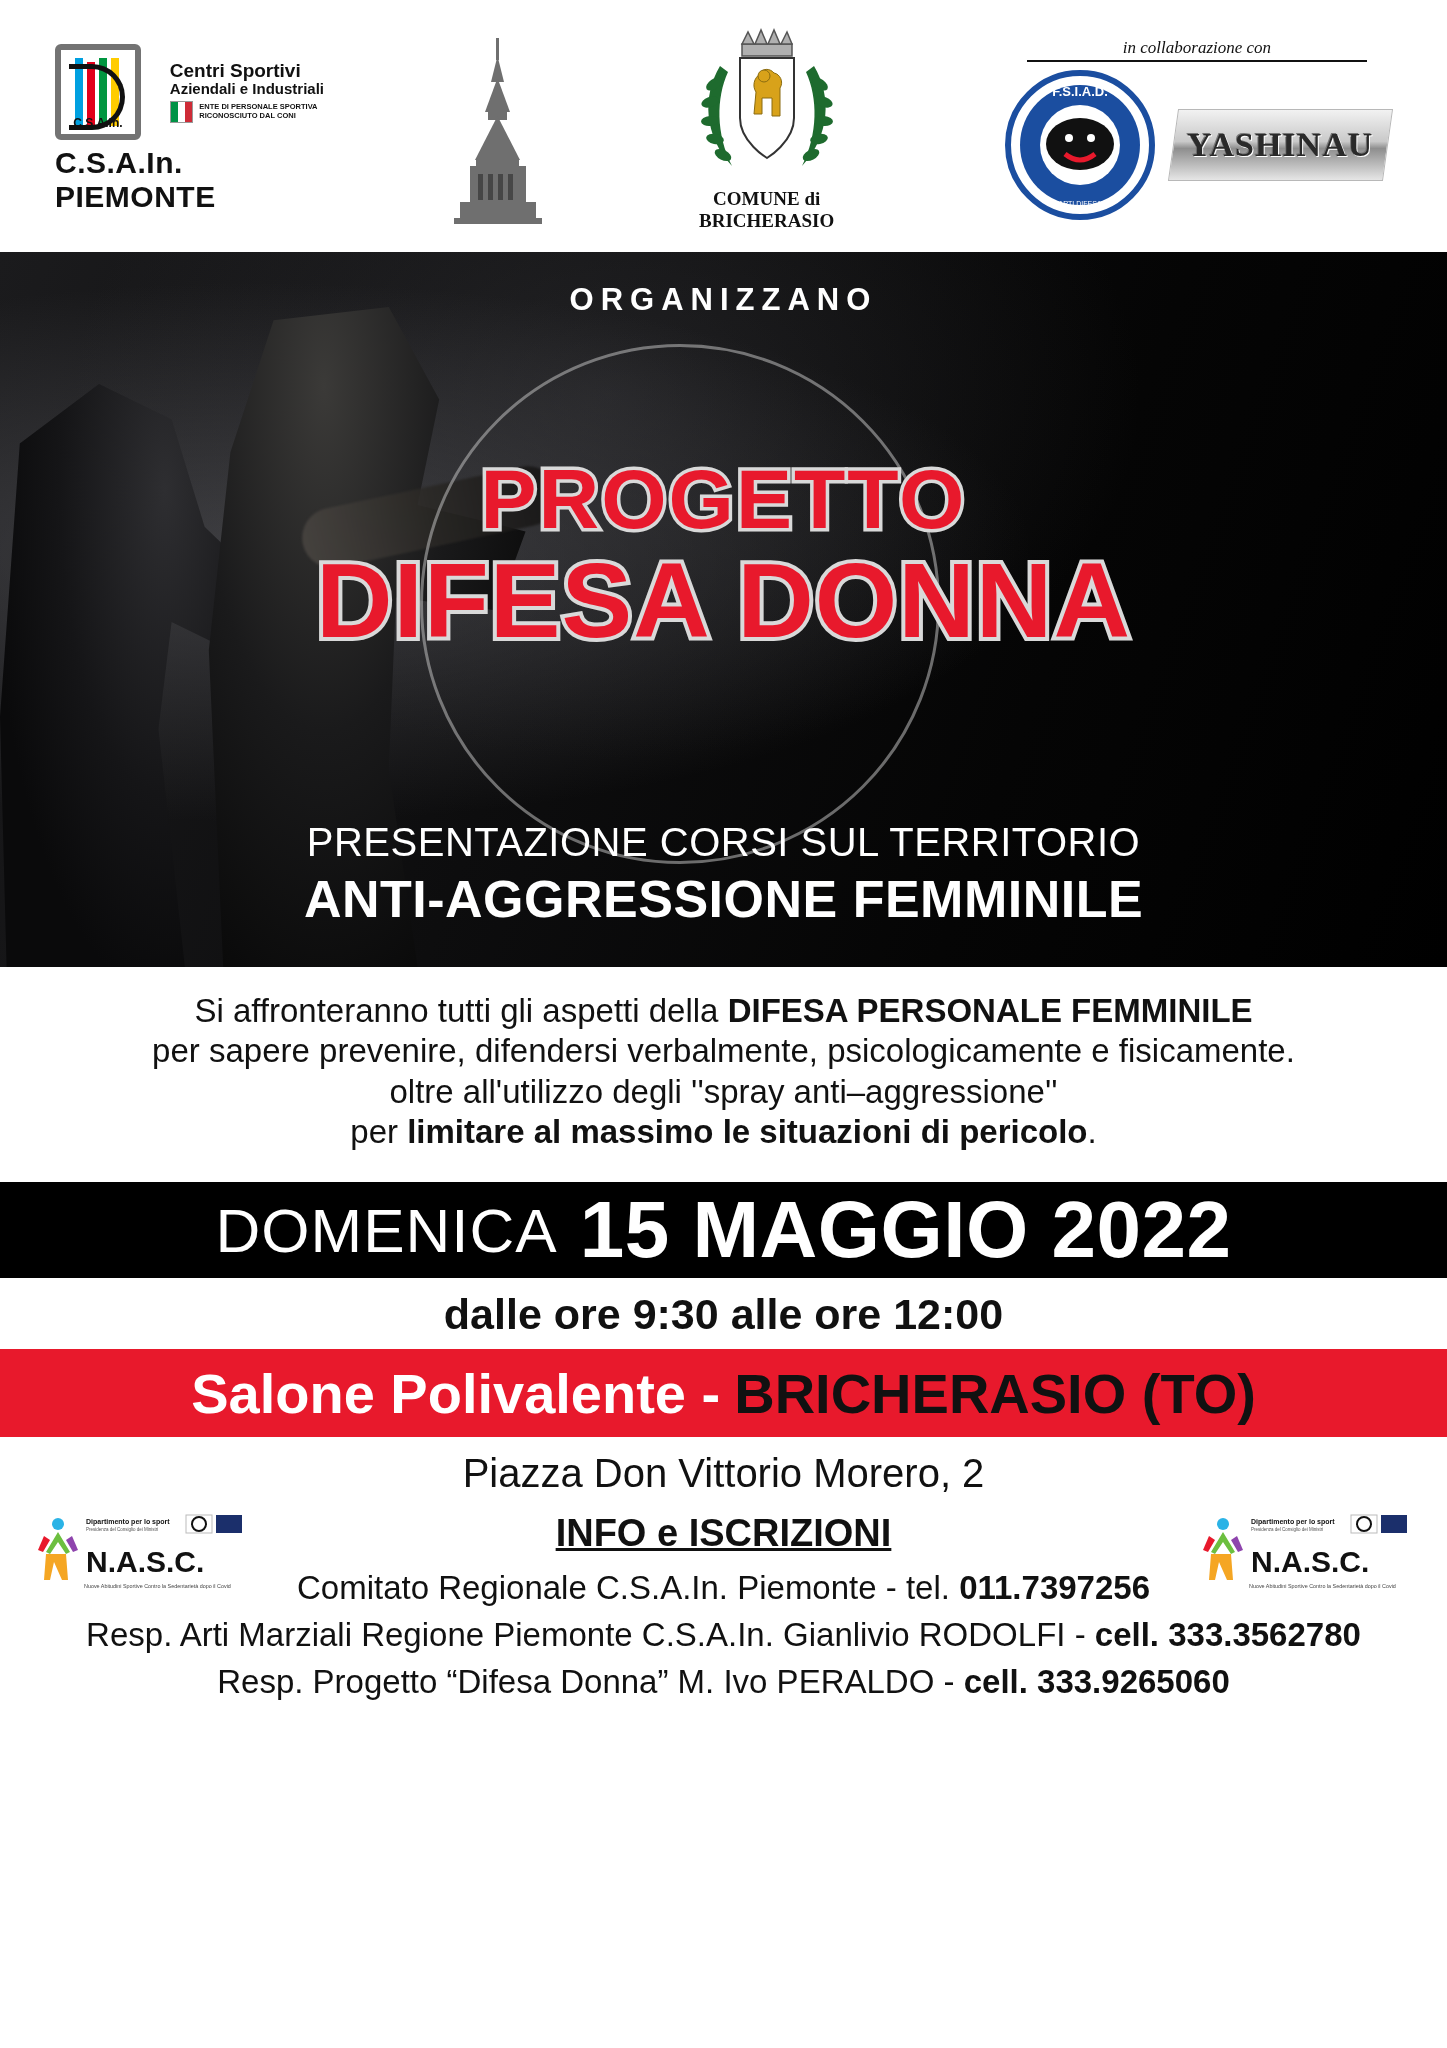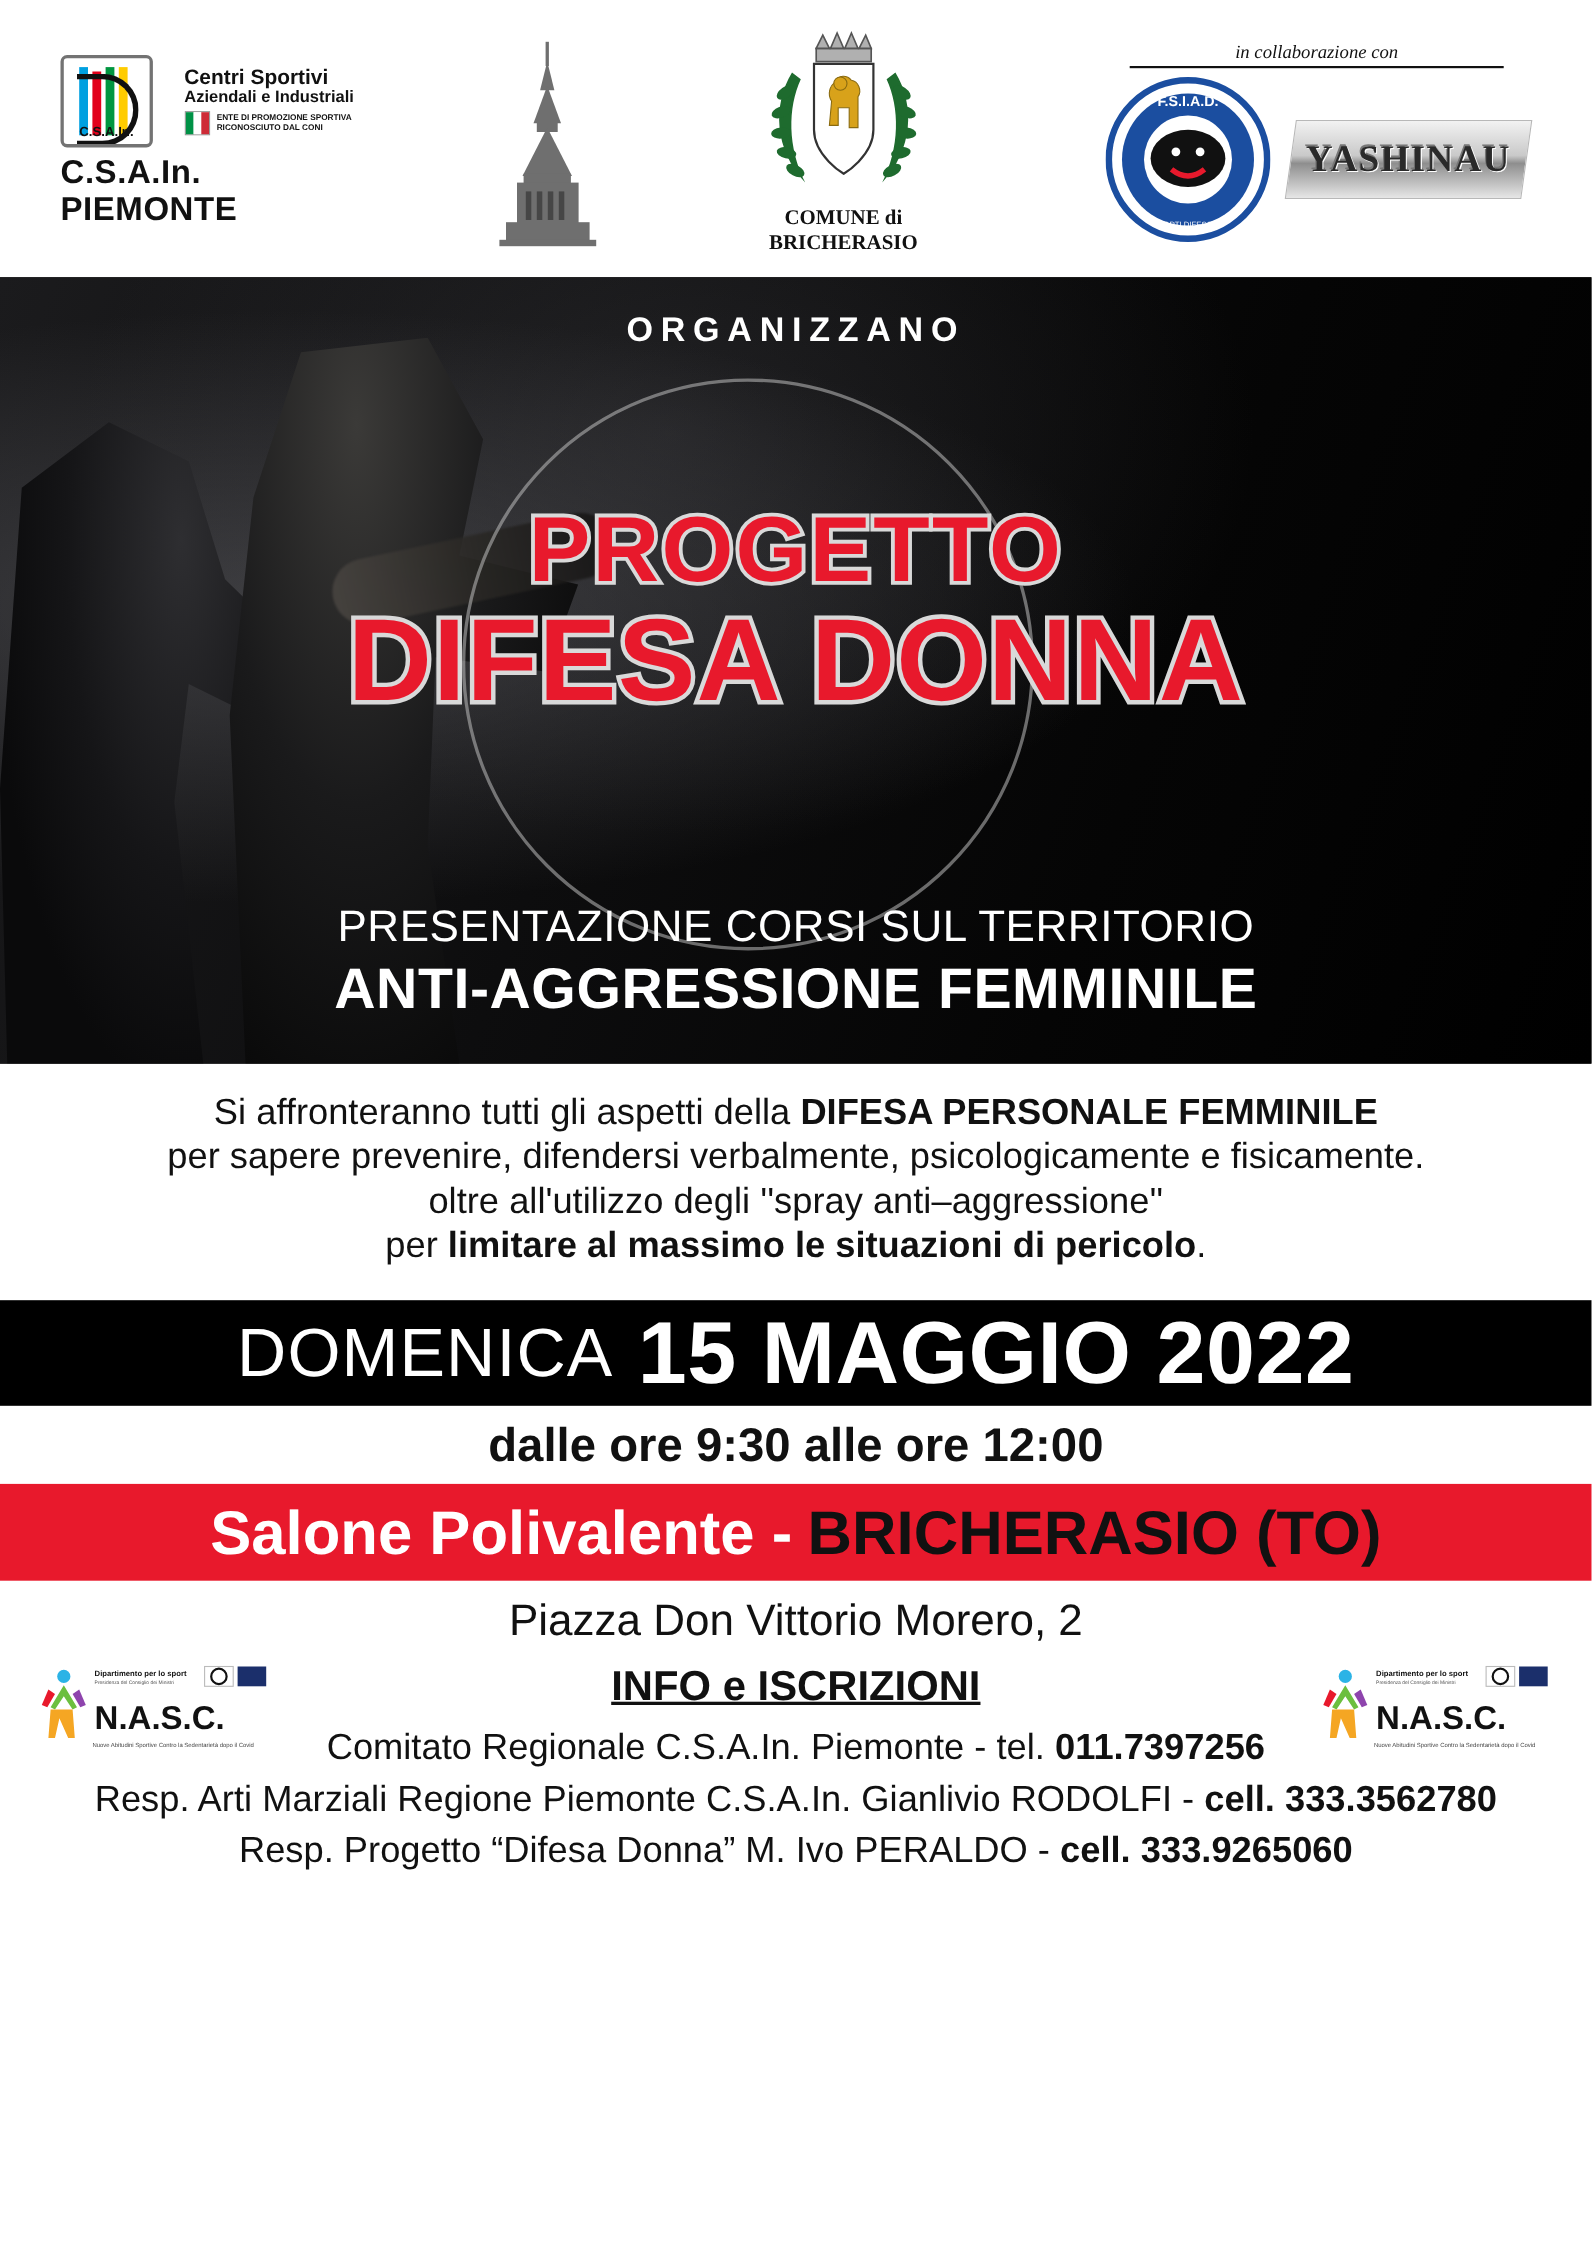--- a/index.html
+++ b/index.html
@@ -32,22 +32,22 @@
 
   
   .csain {
     display: flex;
     flex-direction: column;
     align-items: center;
     width: 290px;
   }
   .csain-top { display: flex; align-items: center; gap: 8px; }
   .csain-mark {
-    width: 120px; height: 84px;
-    border: 3px solid #737373;
+    width: 120px; height: 96px;
+    border: 6px solid #737373;
     border-radius: 6px;
     position: relative;
     background: #fff;
     overflow: hidden;
     text-decoration: underline;
   }
   .csain-mark .stripe { position: absolute; top: 8px; bottom: 8px; width: 8px; }
   .csain-mark .s1 { left: 14px; background: #00a0e0; }
   .csain-mark .s2 { left: 26px; background: #e2001a; }
   .csain-mark .s3 { left: 38px; background: #009640; }
@@ -282,21 +282,21 @@
           </div>
           <div class="csain-text">
             <div class="l1">Centri Sportivi</div>
             <div class="l2">Aziendali e Industriali</div>
             <div class="csain-sub">
               <span class="flag">
                   <i class="g"></i>
                   <i class="w"></i>
                   <i class="r"></i>
                 </span>
-              <span class="csain-sub-text">ENTE DI PROMOZIONE SPORTIVA RICONOSCIUTO DAL CONI</span>
+              <span class="csain-sub-text">ENTE DI PERSONALE SPORTIVA RICONOSCIUTO DAL CONI</span>
             </div>
           </div>
         </div>
         <div class="csain-bottom">C.S.A.In.  PIEMONTE</div>
       </div>
     </div>
 
     <div class="logo-slot">
       <div class="mole">
         <svg viewBox="0 0 96 190" xmlns="http://www.w3.org/2000/svg">

